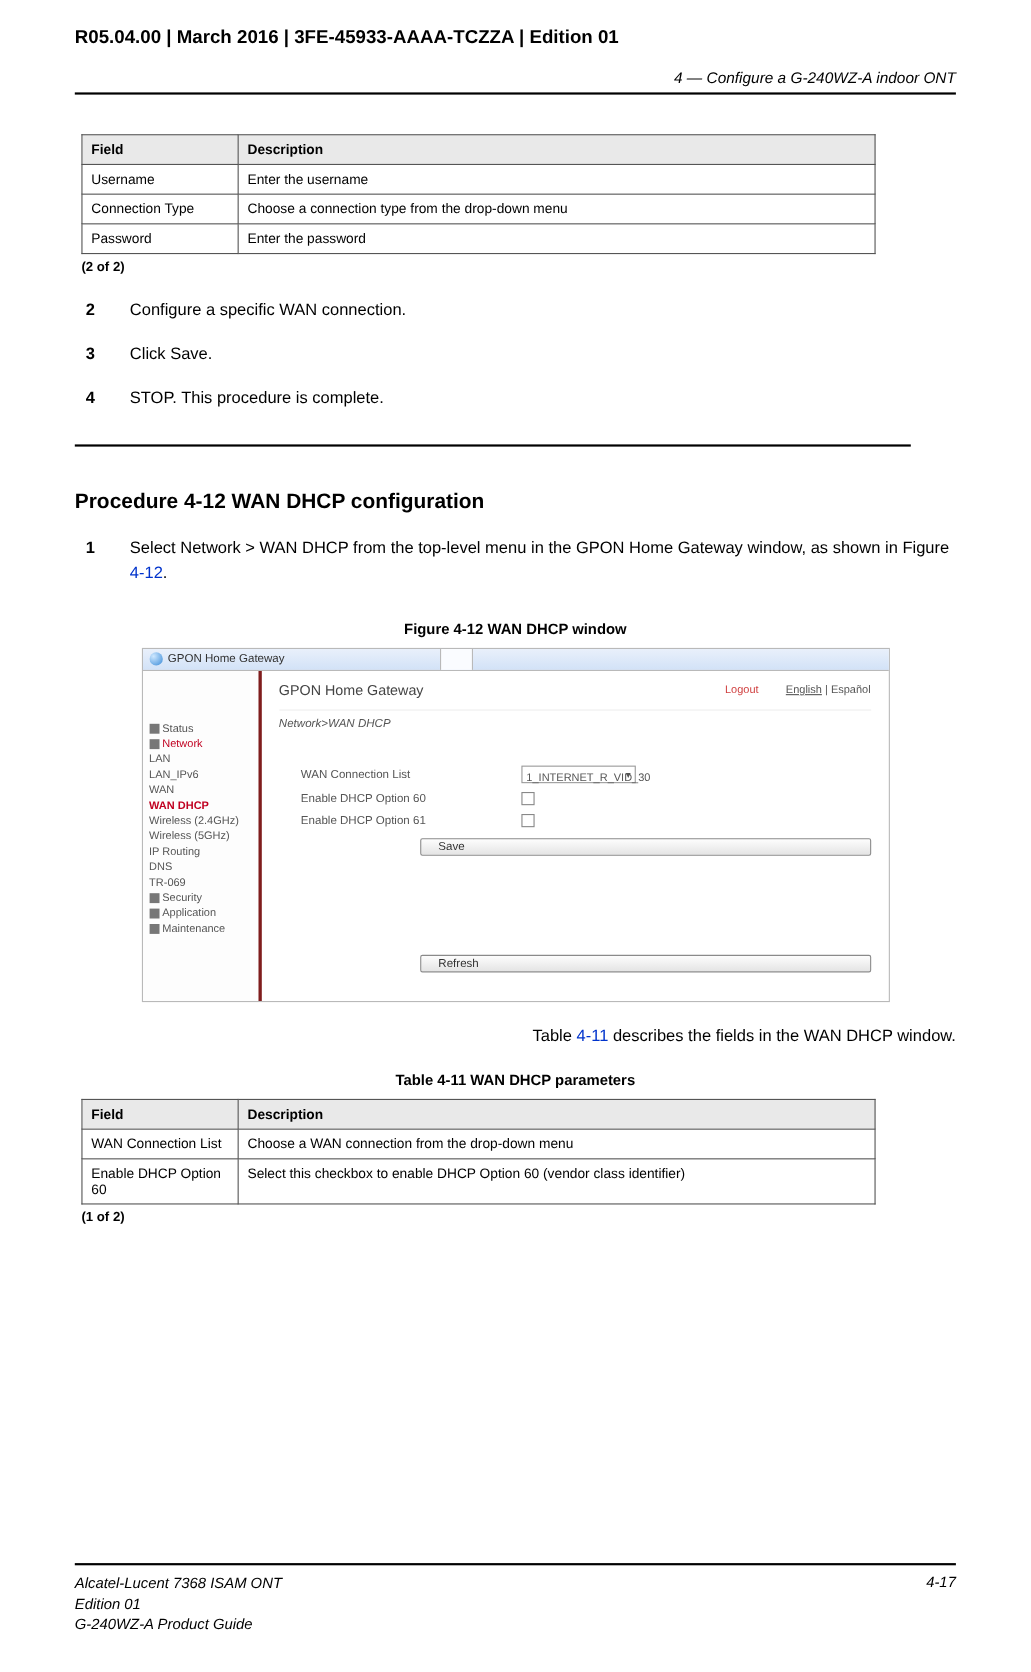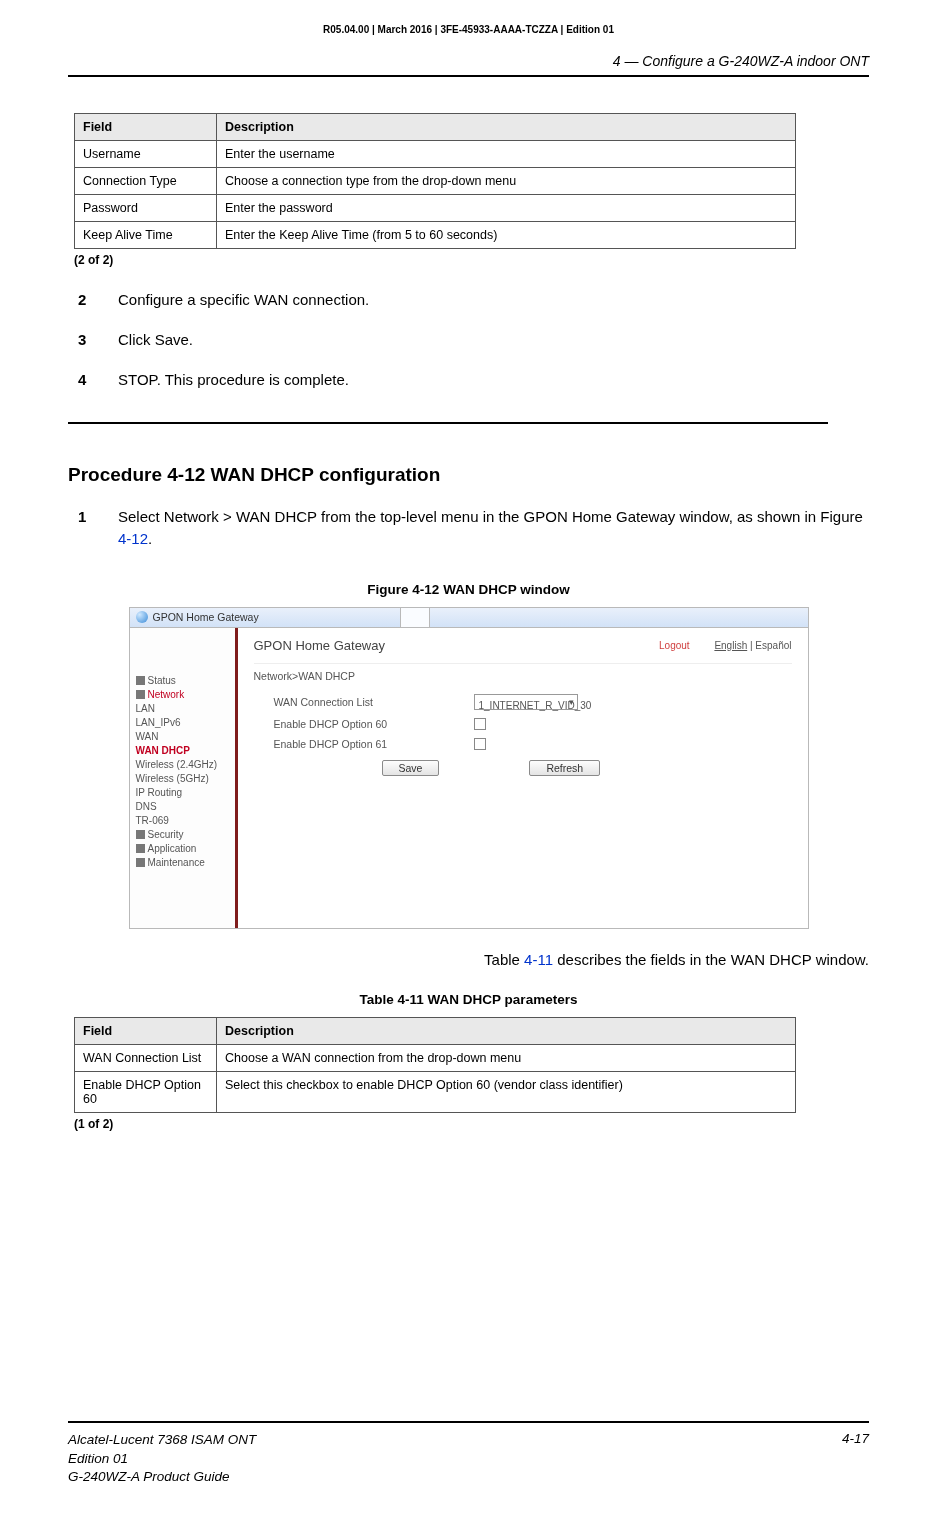--- a/index.html
+++ b/index.html
@@ -10,22 +10,21 @@
     color: #000;
     width: 937px;
     min-height: 1520px;
     position: relative;
     background: #fff;
   }
   .page {
     padding: 24px 68px 0 68px;
   }
   .doc-meta {
-    text-align: center;
-    font-size: 10px;
+    font-size: 17px;
     font-weight: bold;
     margin-bottom: 18px;
   }
   .running-head {
     text-align: right;
     font-style: italic;
     font-size: 14px;
     margin-bottom: 6px;
   }
   .head-rule, .foot-rule {
@@ -150,21 +149,21 @@
     border-bottom: 1px solid #eee;
     padding-bottom: 10px;
     margin-bottom: 6px;
   }
   .fig-main .banner .title { font-size: 13px; color: #444; }
   .fig-main .banner .right { font-size: 10px; color: #777; text-align: center; }
   .fig-main .banner .logout { color: #d04040; margin-right: 22px; }
   .fig-main .banner .lang { color: #555; }
   .fig-main .banner .lang-active { text-decoration: underline; }
   .fig-main .crumb {
-    font-size: 10.5px; color: #555; margin-bottom: 12px;
+    font-size: 10.5px; color: #555; margin-bottom: 32px; font-style: italic;
   }
   .fig-row {
     display: flex; align-items: center;
     margin-bottom: 8px;
     font-size: 10.5px;
     color: #555;
   }
   .fig-row .lbl { width: 220px; padding-left: 20px; }
   .fig-select {
     font-family: Arial, sans-serif; font-size: 10px;
@@ -173,21 +172,21 @@
     position: relative; width: 104px;
   }
   .fig-select::after {
     content: "▾"; position: absolute; right: 3px; top: 0;
     font-size: 9px; color: #555;
   }
   .fig-check {
     width: 12px; height: 12px; border: 1px solid #888; background: #fff;
   }
   .fig-btnrow {
-    display: flex; gap: 90px; margin: 10px 0 4px 128px;
+    display: flex; gap: 90px; margin: 10px 0 4px 128px; flex-direction: column;
   }
   .fig-btn {
     border: 1px solid #8a8a8a;
     background: linear-gradient(#fdfdfd, #e4e4e4);
     font-size: 10.5px; padding: 1px 16px; border-radius: 2px;
     color: #333;
   }
   .after-fig {
     font-size: 15px;
     margin: 0 0 0 82px;
@@ -230,24 +229,20 @@
         <td>Username</td>
         <td>Enter the username</td>
       </tr>
       <tr>
         <td>Connection Type</td>
         <td>Choose a connection type from the drop-down menu</td>
       </tr>
       <tr>
         <td>Password</td>
         <td>Enter the password</td>
-      </tr>
-      <tr>
-        <td>Keep Alive Time</td>
-        <td>Enter the Keep Alive Time (from 5 to 60 seconds)</td>
       </tr>
     </tbody>
   </table>
   <div class="table-note">(2 of 2)</div>
 
   <ol class="steps">
     <li>
       <span class="num">2</span>
       <span class="body">Configure a specific WAN connection.</span>
     </li>

